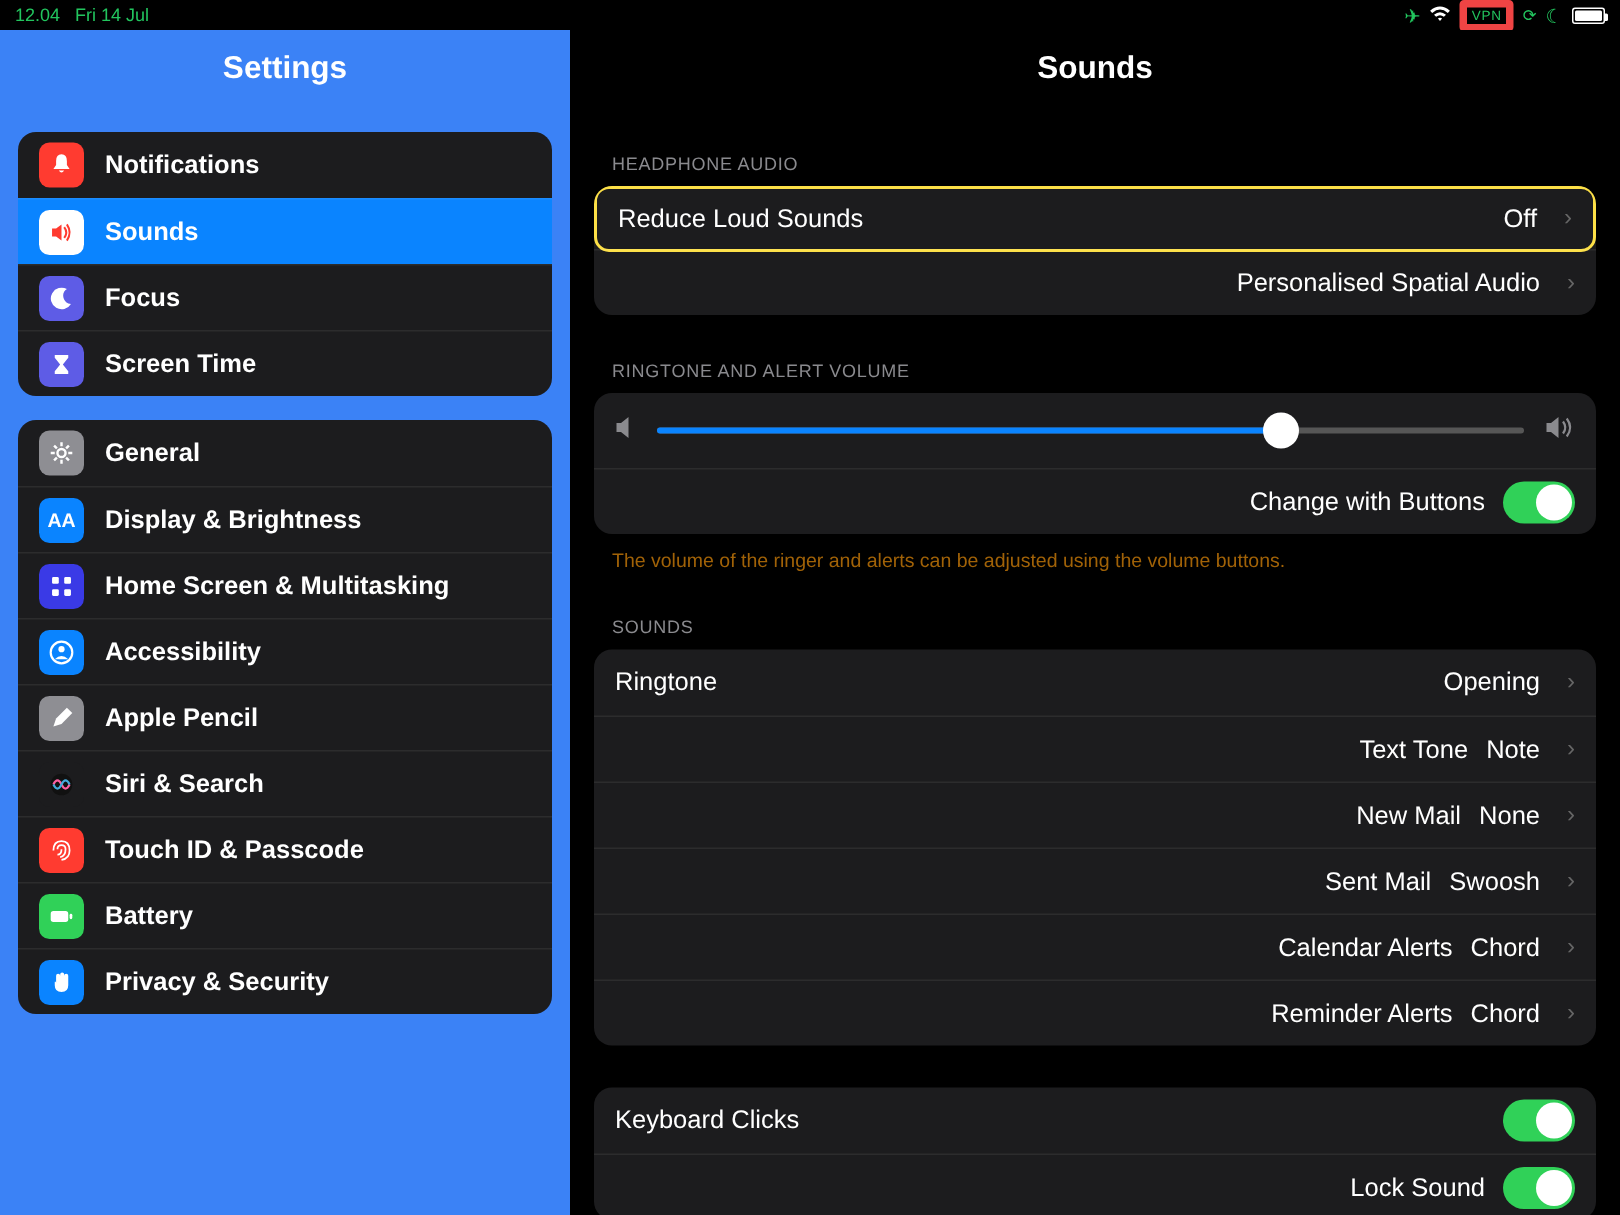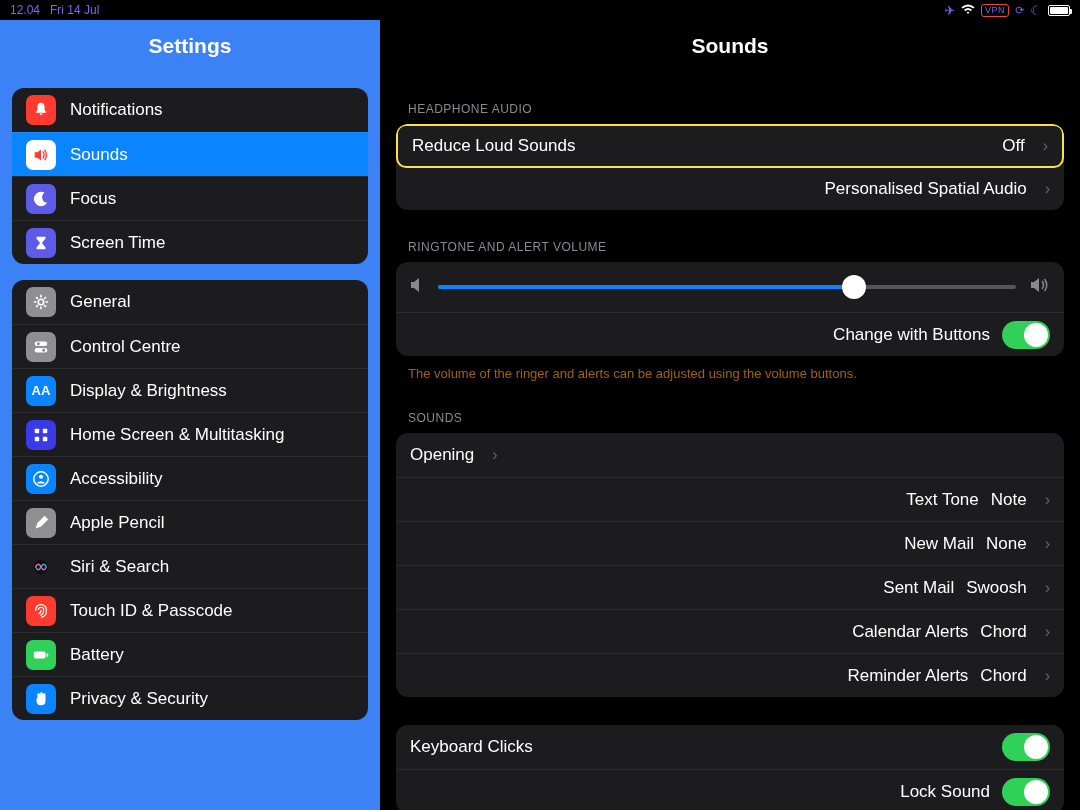--- a/index.html
+++ b/index.html
@@ -1,35 +1,35 @@
 <!DOCTYPE html>
 <html><head>
 <meta charset="utf-8">
 <style>
 * { box-sizing: border-box; margin: 0; padding: 0; font-family: -apple-system, "Helvetica Neue", Arial, sans-serif; }
 body { width: 1080px; height: 810px; background: #000; color: #fff; overflow: hidden; }
 
 
-.status-bar { height: 20px; display: flex; justify-content: space-between; align-items: center; padding: 0 10px; font-size: 12px; color: #8b5cf6; }
+.status-bar { height: 20px; display: flex; justify-content: space-between; align-items: center; padding: 0 10px; font-size: 12px; color: #22c55e; }
 .status-left { display: flex; gap: 10px; }
 .status-right { display: flex; gap: 6px; align-items: center; font-size: 13px; }
 
 
 .layout { display: flex; height: calc(810px - 20px); }
 .sidebar { width: 380px; background: #3b82f6; padding: 0 12px; display: flex; flex-direction: column; }
 .main    { width: 700px; background: #000; display: flex; flex-direction: column; }
 
 .sidebar-title { font-size: 21px; font-weight: 600; text-align: center; padding: 14px 0 14px; }
 .main-title    { font-size: 21px; font-weight: 600; text-align: center; padding: 14px 0 14px; }
 
 .group { background: #1c1c1e; border-radius: 12px; margin-top: 16px; overflow: hidden; }
 .row { display: flex; align-items: center; height: 44px; padding: 0 14px; gap: 14px; }
 .row + .row { border-top: 1px solid rgba(255,255,255,0.07); }
 .row.selected { background: #0a84ff; }
-.row .label { font-size: 17px; color: #fff; }
+.row .label { font-size: 17px; color: #fff; font-weight: bold; }
 .iconbox { width: 30px; height: 30px; border-radius: 7px; display: flex; align-items: center; justify-content: center; flex-shrink: 0; font-size: 16px; }
 
 
 .content { padding: 0 16px 20px; overflow-y: auto; }
 .section-header { font-size: 12px; font-weight: 500; color: #8a8a8e; letter-spacing: 0.5px; margin: 30px 0 8px 12px; }
 .footer-note { font-size: 13px; color: #a16207; margin: 10px 12px 0; }
 
 .mgroup { background: #1c1c1e; border-radius: 12px; overflow: hidden; }
 .mrow { display: flex; align-items: center; height: 44px; padding: 0 14px; gap: 12px; }
 .mrow + .mrow, .slider-row + .mrow { border-top: 1px solid rgba(255,255,255,0.07); text-align: right; }
@@ -44,21 +44,21 @@
 .slider-icon { color: #8a8a8e; }
 .slider-track { flex: 1; height: 4px; border-radius: 2px; background: #565656; position: relative; }
 .slider-fill { position: absolute; left: 0; top: 0; bottom: 0; background: #0a84ff; border-radius: 2px; }
 .slider-thumb { position: absolute; width: 24px; height: 24px; background: #fff; border-radius: 50%; top: 50%; transform: translate(-50%, -50%); }
 
 
 .toggle { width: 48px; height: 28px; border-radius: 14px; position: relative; flex-shrink: 0; }
 .toggle.on { background: #30d158; }
 .toggle.on::after { content: ""; position: absolute; width: 24px; height: 24px; background: #fff; border-radius: 50%; top: 2px; right: 2px; }
 
-.vpn-badge { border: 1px solid #ef4444; border-radius: 3px; font-size: 9px; padding: 0 3px; letter-spacing: 0.5px; line-height: 11px; }
+.vpn-badge { border: 5px solid #ef4444; border-radius: 3px; font-size: 9px; padding: 0 3px; letter-spacing: 0.5px; line-height: 11px; }
 .battery { width: 22px; height: 11px; border: 1px solid #fff; border-radius: 2px; position: relative; }
 .battery::after { content:""; position:absolute; right:-3px; top:3px; width:2px; height:5px; background:#fff; border-radius:0 1px 1px 0; }
 .battery .fill { position: absolute; inset: 1px; background: #fff; border-radius: 1px; }
 </style>
 </head>
 <body>
 
 <div class="status-bar">
   <div class="status-left">
     <span>12.04</span>
@@ -124,31 +124,20 @@
         <div class="row">
           <div class="iconbox" style="background: rgb(142, 142, 147);">
             <svg width="18" height="18" viewBox="0 0 20 20">
               <circle cx="10" cy="10" r="3" fill="none" stroke="#fff" stroke-width="1.8"></circle>
               <path d="M10 2 V5 M10 15 V18 M2 10 H5 M15 10 H18 M4.5 4.5 L6.6 6.6 M13.4 13.4 L15.5 15.5 M15.5 4.5 L13.4 6.6 M6.6 13.4 L4.5 15.5" stroke="#fff" stroke-width="1.8"></path>
             </svg>
           </div>
           <span class="label">General</span>
         </div>
         <div class="row">
-          <div class="iconbox" style="background: rgb(142, 142, 147);">
-            <svg width="18" height="18" viewBox="0 0 20 20">
-              <rect x="3" y="4" width="14" height="5" rx="2.5" fill="#fff"></rect>
-              <circle cx="7" cy="6.5" r="1.7" fill="#8e8e93"></circle>
-              <rect x="3" y="11" width="14" height="5" rx="2.5" fill="#fff"></rect>
-              <circle cx="13" cy="13.5" r="1.7" fill="#8e8e93"></circle>
-            </svg>
-          </div>
-          <span class="label">Control Centre</span>
-        </div>
-        <div class="row">
           <div class="iconbox" style="background: rgb(10, 132, 255);">
             <span style="color:#fff;font-weight:700;font-size:13px">AA</span>
           </div>
           <span class="label">Display &amp; Brightness</span>
         </div>
         <div class="row">
           <div class="iconbox" style="background: rgb(58, 58, 230);">
             <svg width="18" height="18" viewBox="0 0 20 20">
               <rect x="3" y="3" width="5" height="5" rx="1" fill="#fff"></rect>
               <rect x="12" y="3" width="5" height="5" rx="1" fill="#fff"></rect>
@@ -253,20 +242,21 @@
         <div class="mrow">
           <span class="label">Change with Buttons</span>
           <div class="toggle on"></div>
         </div>
       </div>
       <div class="footer-note">The volume of the ringer and alerts can be adjusted using the volume buttons.</div>
 
       <div class="section-header">SOUNDS</div>
       <div class="mgroup" id="sounds-group">
           <div class="mrow">
+            <span class="label">Ringtone</span>
             <span class="value">Opening</span>
             <span class="chevron">›</span>
           </div>
           <div class="mrow">
             <span class="label">Text Tone</span>
             <span class="value">Note</span>
             <span class="chevron">›</span>
           </div>
           <div class="mrow">
             <span class="label">New Mail</span>

